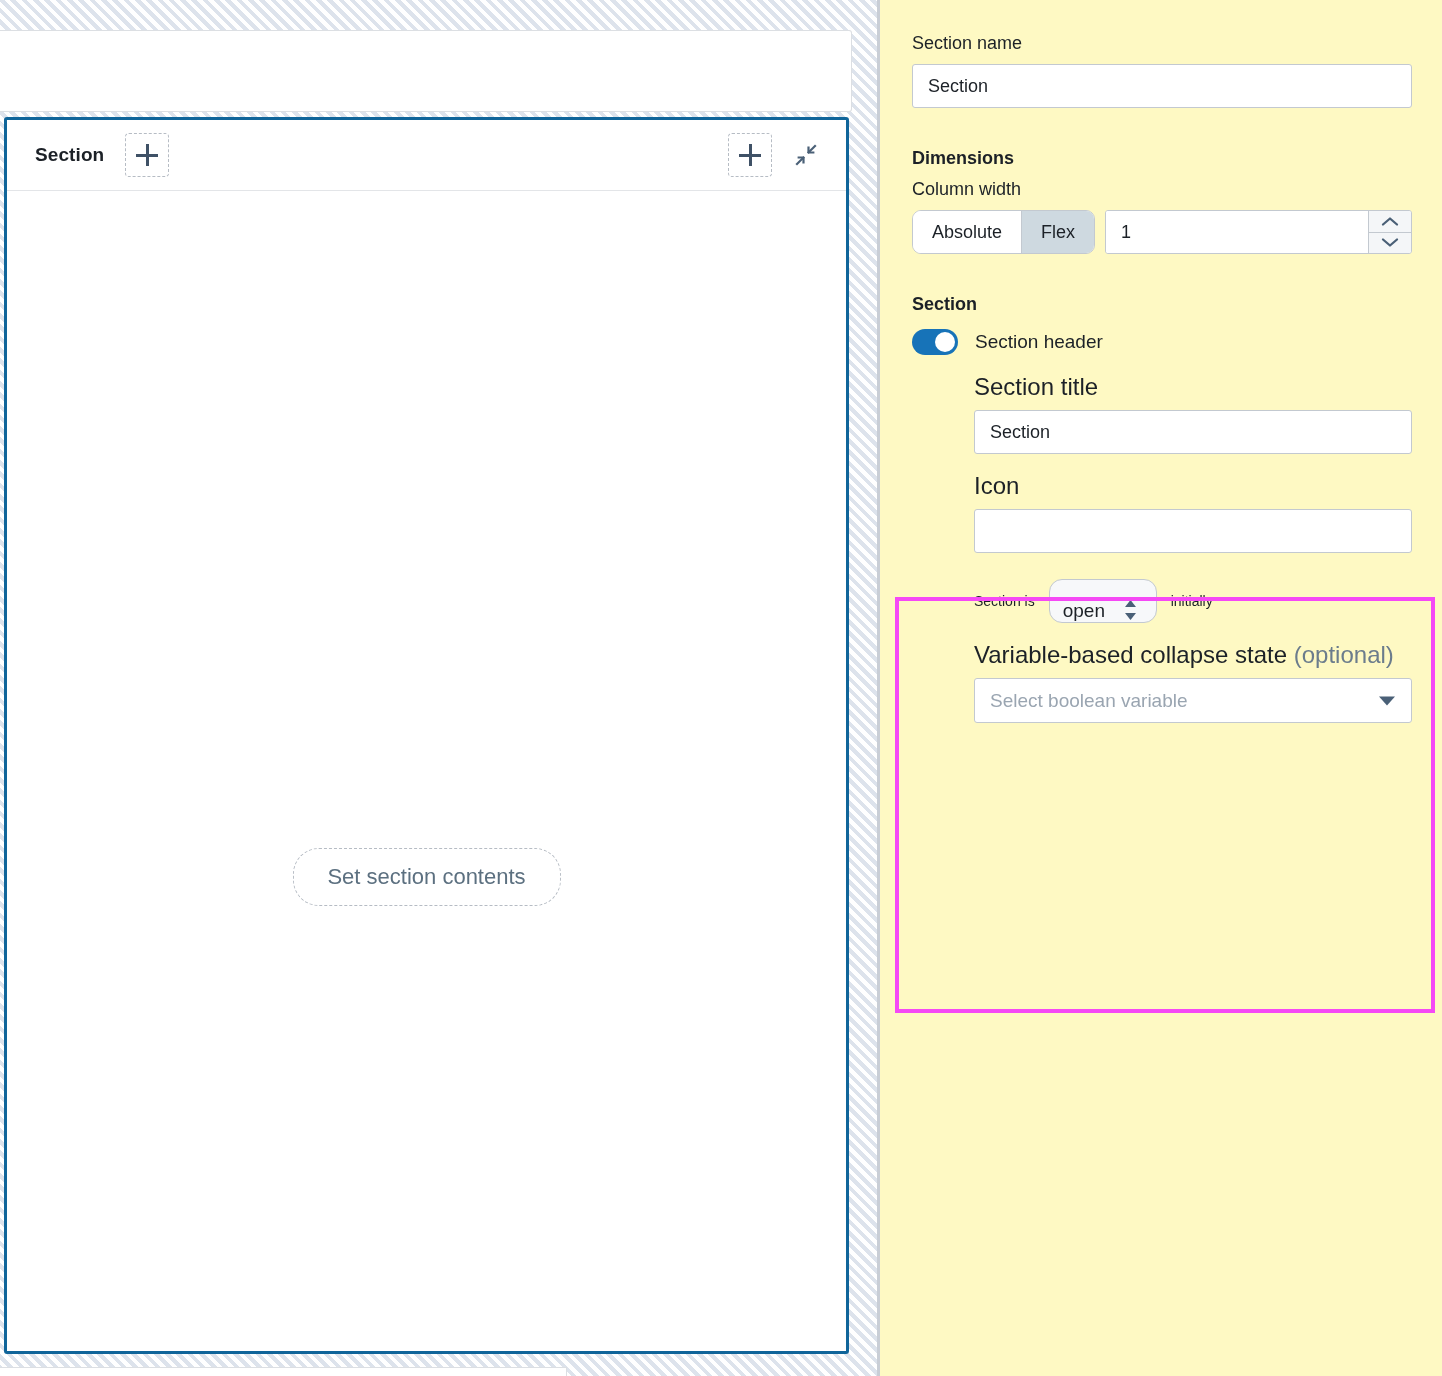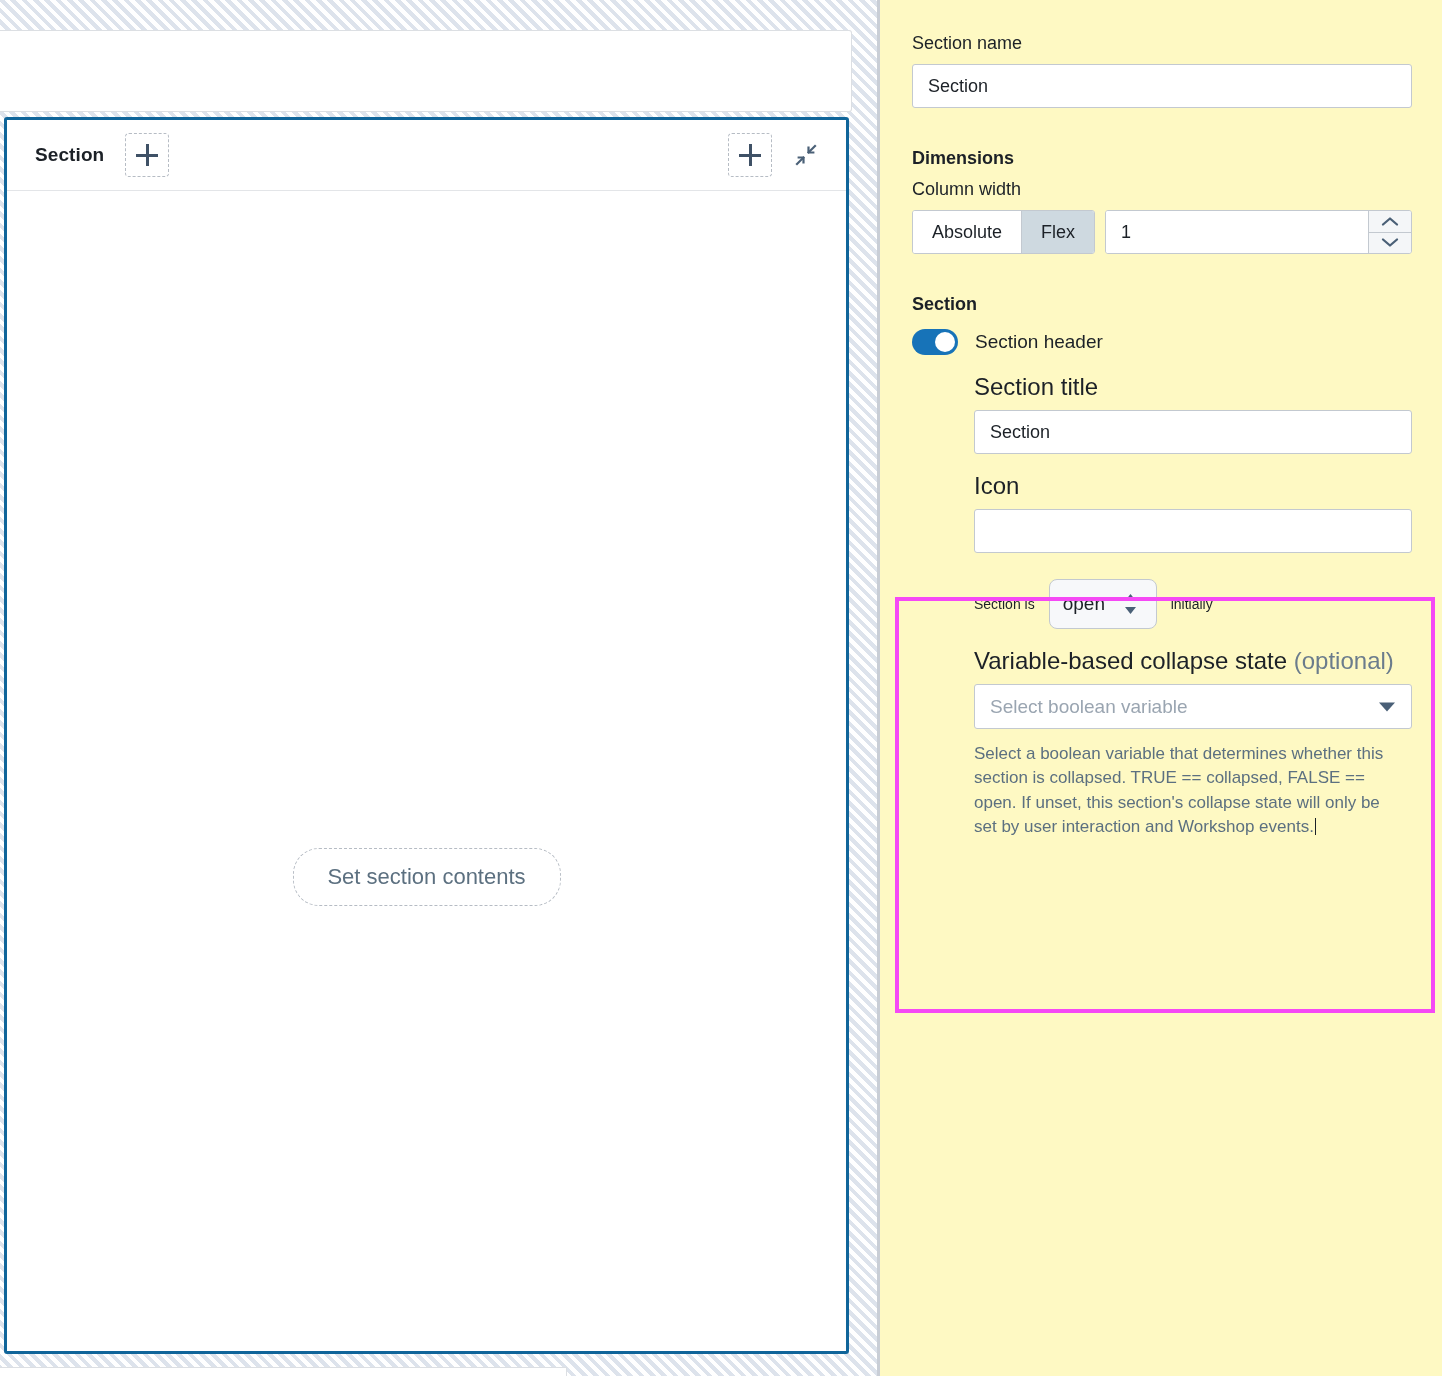--- a/index.html
+++ b/index.html
@@ -150,21 +150,21 @@
     padding: 0 15px;
     font-family: "Liberation Sans", sans-serif;
     outline: none;
   }
   .text-input::placeholder { color: #9aa5b1; }
 
   .width-row { display: flex; align-items: stretch; margin-top: 2px; }
   .seg {
     display: flex;
     border: 1px solid #c3c9d0;
-    border-radius: 3px;
+    border-radius: 9px;
     overflow: hidden;
     height: 44px;
     background: #ffffff;
   }
   .seg-btn {
     padding: 0 19px;
     display: flex; align-items: center; justify-content: center;
     font-size: 18px;
     color: #1c2127;
     background: #ffffff;
@@ -256,26 +256,26 @@
 
   .select-row {
     display: flex; align-items: center;
     margin-top: 20px;
   }
   .select-row .lead, .select-row .trail {
     font-size: 14px; color: #1c2127;
   }
   .native-select {
     margin: 0 14px;
-    height: 50px;
+    height: 44px;
     min-width: 108px;
     background: #f7f8fa;
     border: 1px solid #c3c9d0;
-    border-radius: 8px;
-    display: flex; align-items: center;
+    border-radius: 13px;
+    display: flex; align-items: flex-end;
     padding: 0 13px;
     cursor: pointer;
   }
   .native-select .val { font-size: 19px; color: #1c2127; }
   .native-select .dblchev { margin-left: 18px; display: flex; }
 
   .combo {
     position: relative;
     width: 100%;
     height: 45px;
@@ -424,23 +424,20 @@
           <div class="sub-label">
             <span>Variable-based collapse state</span>
             <span class="optional">(optional)</span>
           </div>
 
           <div class="combo">
             <span class="ph">Select boolean variable</span>
             <span class="caret"></span>
           </div>
 
-          <div class="help-text">
-            <span>Select a boolean variable that determines whether this section is collapsed. TRUE == collapsed, FALSE == open. If unset, this section's collapse state will only be set by user interaction and Workshop events.</span><span class="caret-bar"></span>
-          </div>
         </div>
       </div>
 
     </div>
   </div>
 
   <div class="highlight-box"></div>
 
 </div>
 

